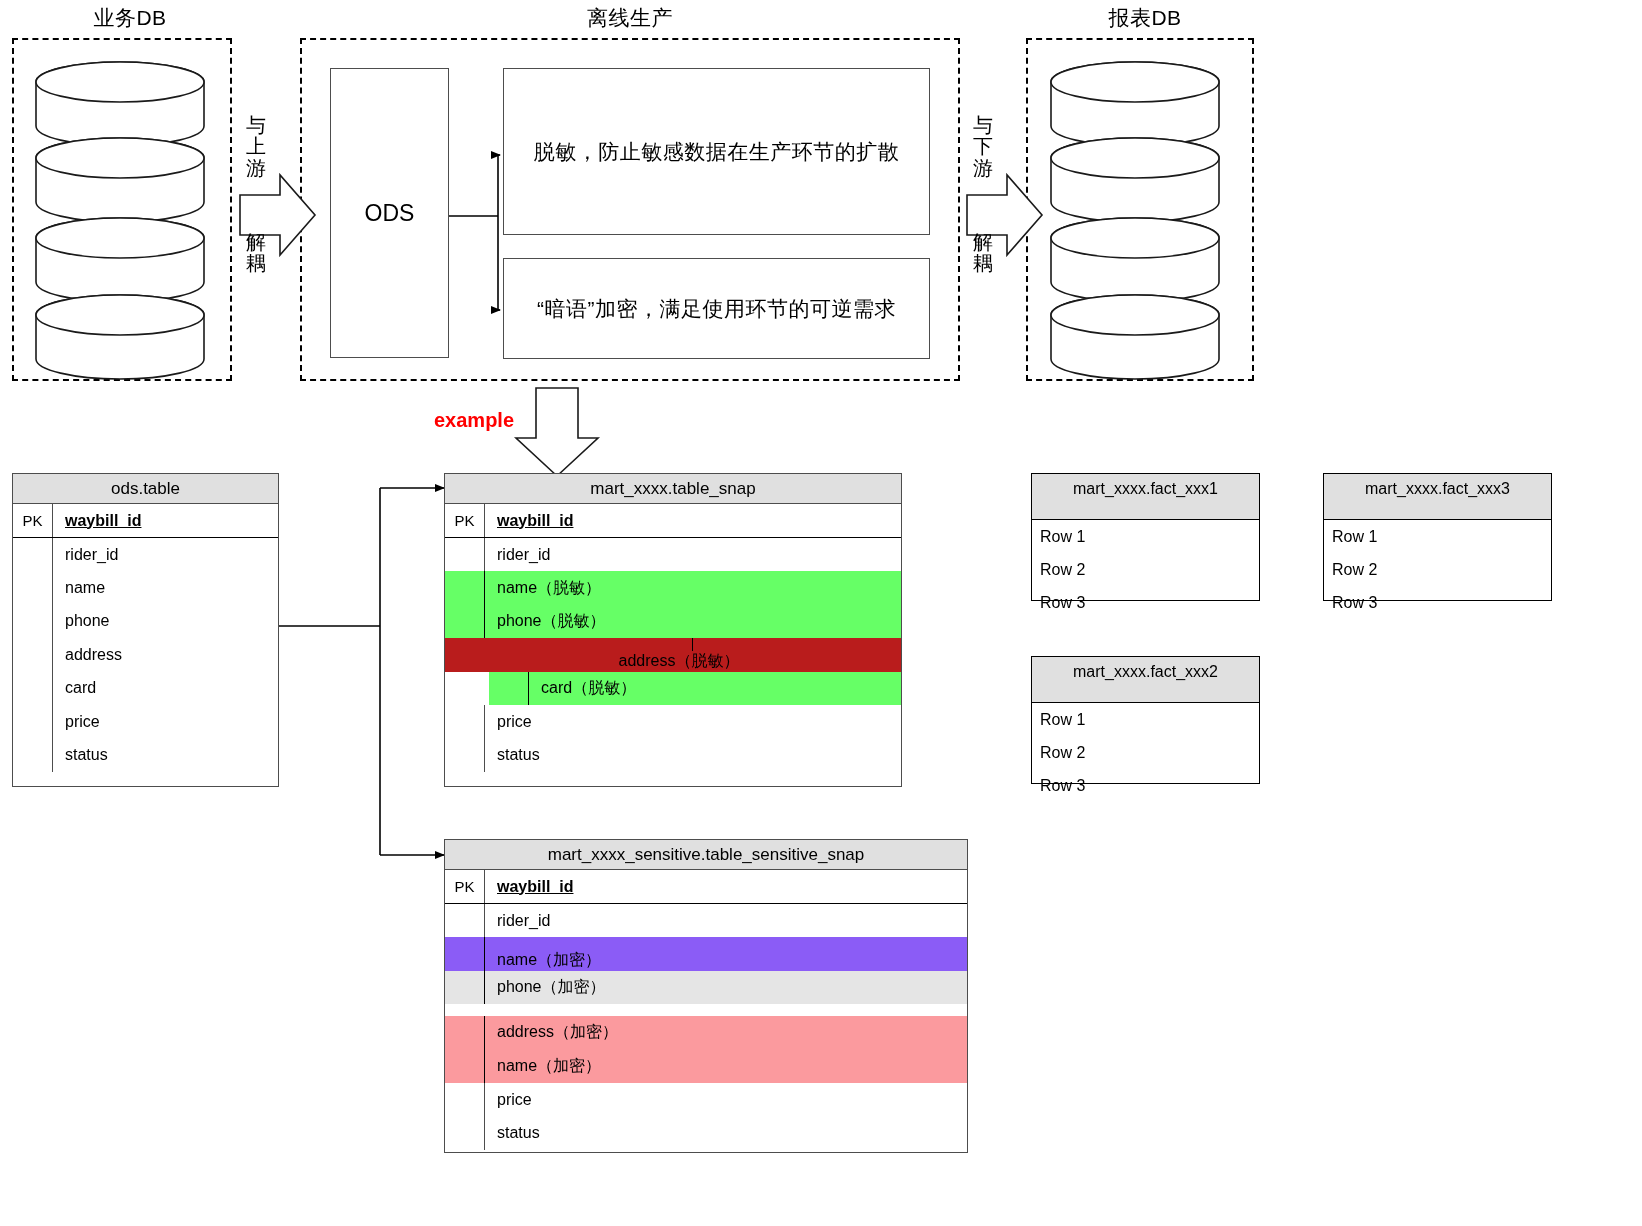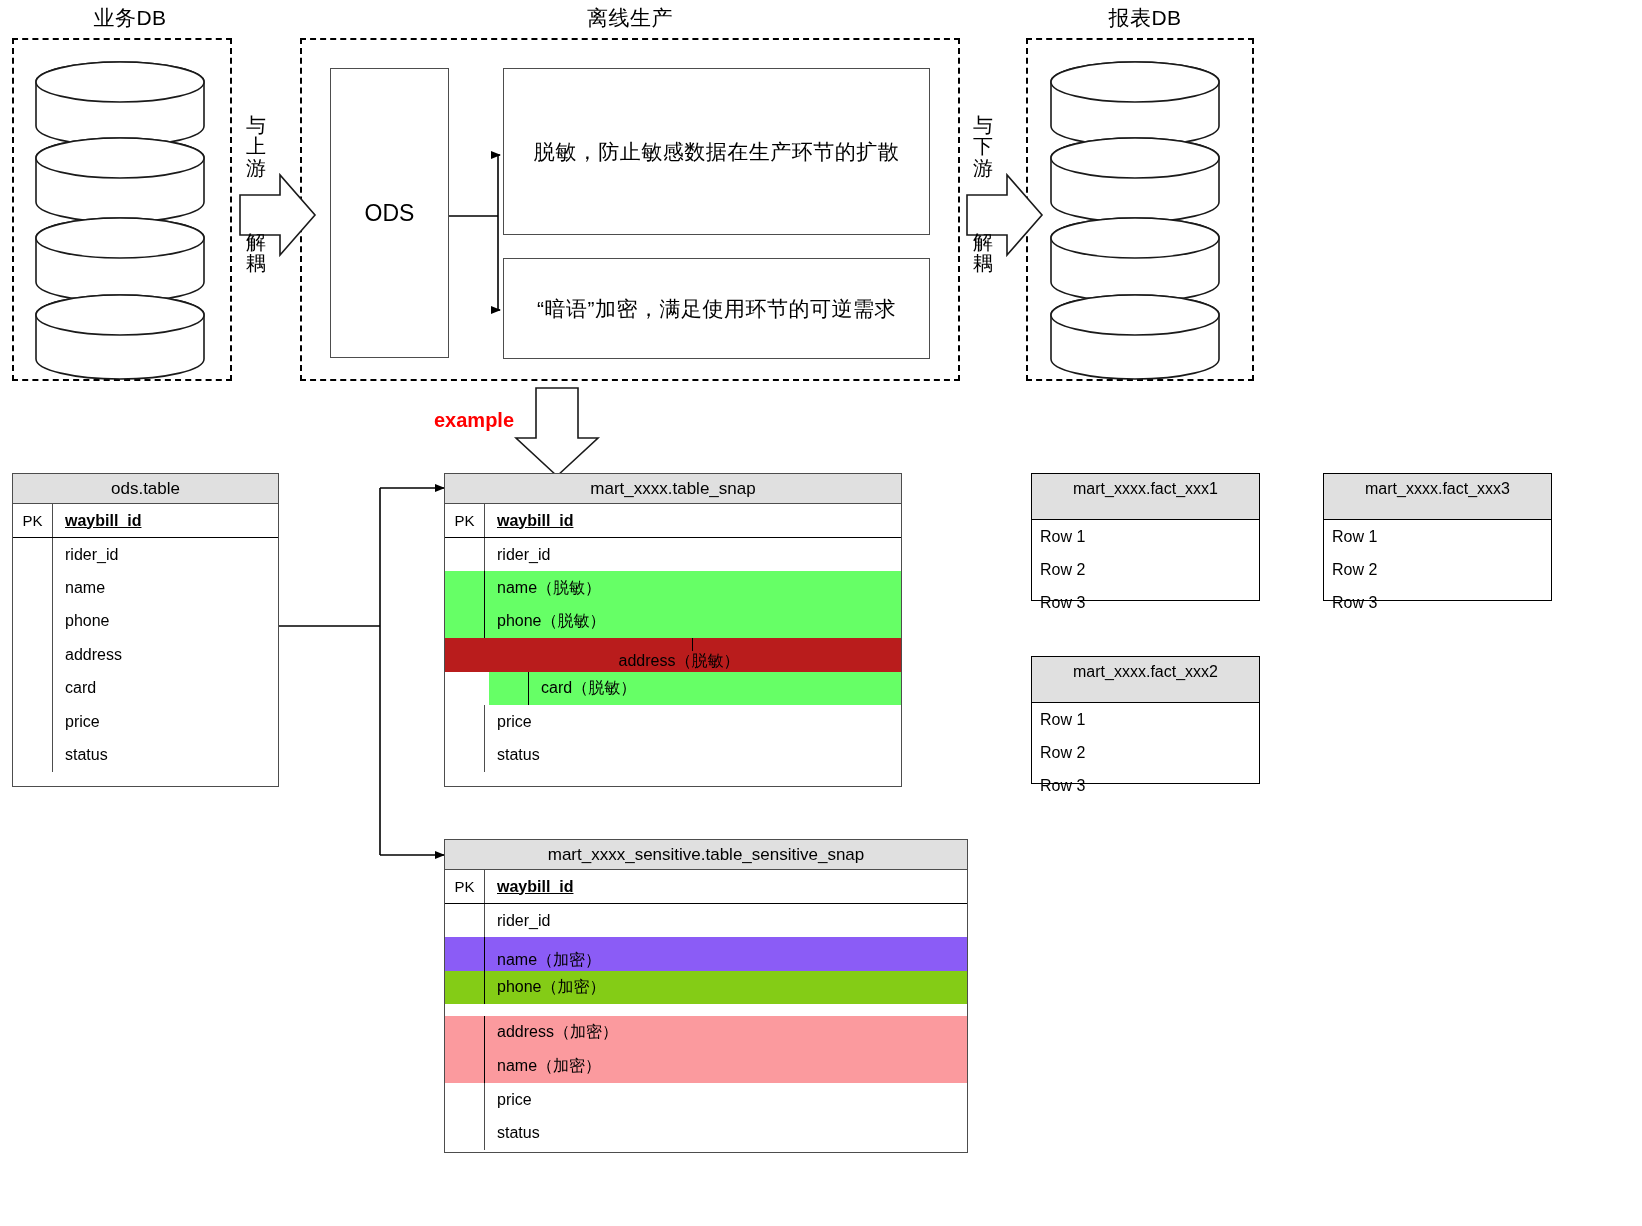--- a/index.html
+++ b/index.html
@@ -350,21 +350,21 @@
       <div class="pk-name">waybill_id</div>
     </div>
     <div class="field-row">
       <div class="field-gutter"></div>
       <div class="field-name">rider_id</div>
     </div>
     <div class="field-row hl-red" style="background:#8b5cf6;align-items:flex-end;">
       <div class="field-gutter"></div>
       <div class="field-name">name（加密）</div>
     </div>
-    <div class="field-row hl-red" style="background:#84cc16;align-items:center;">
+    <div class="field-row hl-red" style="background:#e5e5e5;align-items:center;">
       <div class="field-gutter"></div>
       <div class="field-name">phone（加密）</div>
     </div>
     <div class="field-row hl-red" style="background:#fb9a9e;margin-top:12px;">
       <div class="field-gutter"></div>
       <div class="field-name">address（加密）</div>
     </div>
     <div class="field-row hl-red" style="background:#fb9a9e;">
       <div class="field-gutter"></div>
       <div class="field-name">name（加密）</div>

